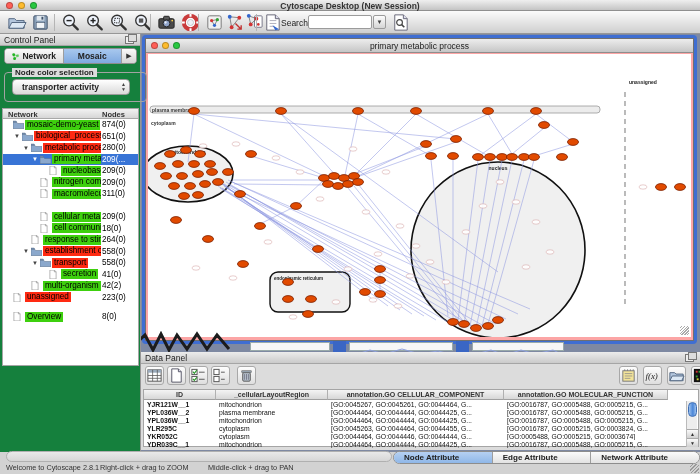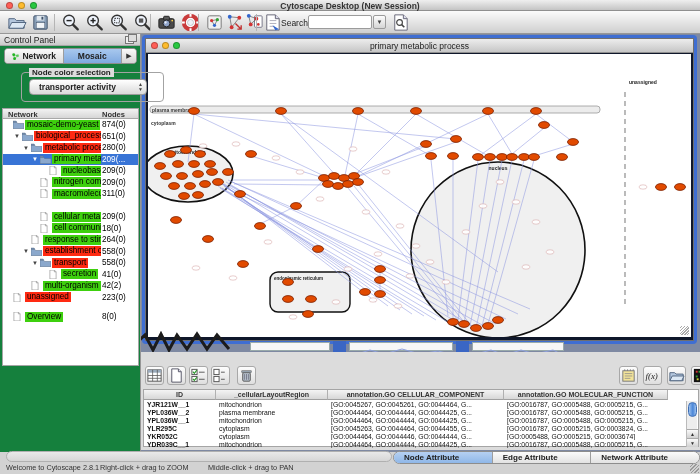--- a/index.html
+++ b/index.html
@@ -32,21 +32,21 @@
   .float-ic{position:absolute;top:2px;width:9px;height:8px;border:1px solid #777;background:#eee;}
   .float-ic:before{content:"";position:absolute;left:2px;top:-3px;width:7px;height:6px;border:1px solid #777;background:#ddd;}
   .cp-tabs{position:absolute;left:4px;top:14px;width:133px;height:16px;display:flex;
     border:1px solid #8d8d8d;border-radius:4px;overflow:hidden;background:#e9e9e9;}
   .cp-tab{flex:1;display:flex;align-items:center;justify-content:center;gap:2px;
     font-size:8.5px;font-weight:bold;color:#222;background:linear-gradient(#fafafa,#dcdcdc);
     border-right:1px solid #9d9d9d;}
   .cp-tab.active{background:linear-gradient(#a8c8ee,#7fa9e0);}
   .cp-tab-more{width:14px;display:flex;align-items:center;justify-content:center;
     font-size:7px;color:#333;background:linear-gradient(#fafafa,#d5d5d5);}
-  .groupbox{position:absolute;left:21px;top:38px;width:143px;height:30px;
+  .groupbox{position:absolute;left:4px;top:38px;width:143px;height:30px;
     border:1px solid #a3a3a3;border-radius:4px;text-decoration:underline;}
   .groupbox-label{position:absolute;left:7px;top:-5px;background:#dcdcdc;padding:0 3px;
     font-size:8px;font-weight:bold;color:#222;}
   .dropdown{position:absolute;left:7px;top:6px;width:118px;height:16px;background:linear-gradient(#ffffff,#dadada);
     border:1px solid #9a9a9a;border-radius:4px;font-size:8.5px;font-weight:bold;color:#222;
     padding:2px 0 0 9px;}
   .dd-arrows{position:absolute;right:3px;top:2px;font-size:5px;line-height:5px;color:#444;text-align:center;}
   .checkrow{position:absolute;left:9px;top:73px;height:13px;display:flex;align-items:center;gap:4px;}
   .checkbox{width:11px;height:11px;border-radius:2.5px;border:1px solid #3c6db4;
     background:linear-gradient(#6ea4e8,#2f6cc8);color:#fff;font-size:9px;line-height:10px;text-align:center;}
@@ -66,21 +66,21 @@
   .selected .tr-arrow{color:#fff;}
   .tr-icon{width:12px;height:9px;flex:none;}
   .tr-label{padding:0 2px;white-space:nowrap;overflow:hidden;line-height:10px;}
   .bg-green{background:#3ed00e;}
   .bg-red{background:#ff2a12;}
   .tr-count{position:absolute;left:99px;top:1px;font-size:8.2px;color:#000;}
   .selected .tr-count{color:#fff;}
   
   .desktop{left:141px;top:34px;width:559px;height:418px;background:#7e89a2;}
   .halo{left:142px;top:35px;width:555px;height:309px;background:#3f6ed2;border-radius:4px;}
-  .netwin{left:145px;top:38px;width:549px;height:303px;background:#0f172a;border:1px solid #6f6f6f;}
+  .netwin{left:145px;top:38px;width:549px;height:303px;background:#fca5a5;border:1px solid #6f6f6f;}
   .netwin-title{position:absolute;left:0;top:0;width:100%;height:14px;
     background:linear-gradient(#ededed,#c6c6c6);border-bottom:1px solid #8e8e8e;}
   .netwin-title .title-text{font-size:8.5px;top:2px;font-weight:normal;color:#222;}
   .net-canvas{position:absolute;left:2px;top:15px;width:543px;height:283px;background:#fff;overflow:hidden;}
   .resize-grip{position:absolute;right:2px;bottom:2px;width:9px;height:9px;
     background:repeating-linear-gradient(135deg,#fff 0 1px,#aaa 1px 2px);}
   
   .frag-white{background:#f7f7f7;border:1px solid #9aa;}
   .frag-blue{background:#3a66c4;}
   
@@ -626,20 +626,24 @@
                 </svg></span>
               <span class="tr-label bg-green">Overview</span>
             </div>
             <span class="tr-count">8(0)</span>
           </div>
         </div>
     </div>
   </div>
 
   <div class="abs dpanel">
+    <div class="panel-head">
+      <span>Data Panel</span>
+      <span class="float-ic" style="right:6px"></span>
+    </div>
     <div class="dp-toolbar" id="dp-toolbar">
         <div class="dp-btn" style="left: 4px;"><svg viewBox="0 0 18 18">
             <rect x="2" y="3" width="14" height="12" fill="#fff" stroke="#555"></rect>
             <rect x="2" y="3" width="14" height="3" fill="#9aaabb"></rect>
             <path d="M2 9h14M2 12h14M7 3v12M12 3v12" stroke="#555" stroke-width=".8"></path>
           </svg></div>
         <div class="dp-btn" style="left: 26px;"><svg viewBox="0 0 18 18">
             <path d="M4 2h7l3 3v11H4z" fill="#fff" stroke="#556"></path>
             <path d="M11 2v3h3" fill="#dde" stroke="#556"></path>
           </svg></div>

